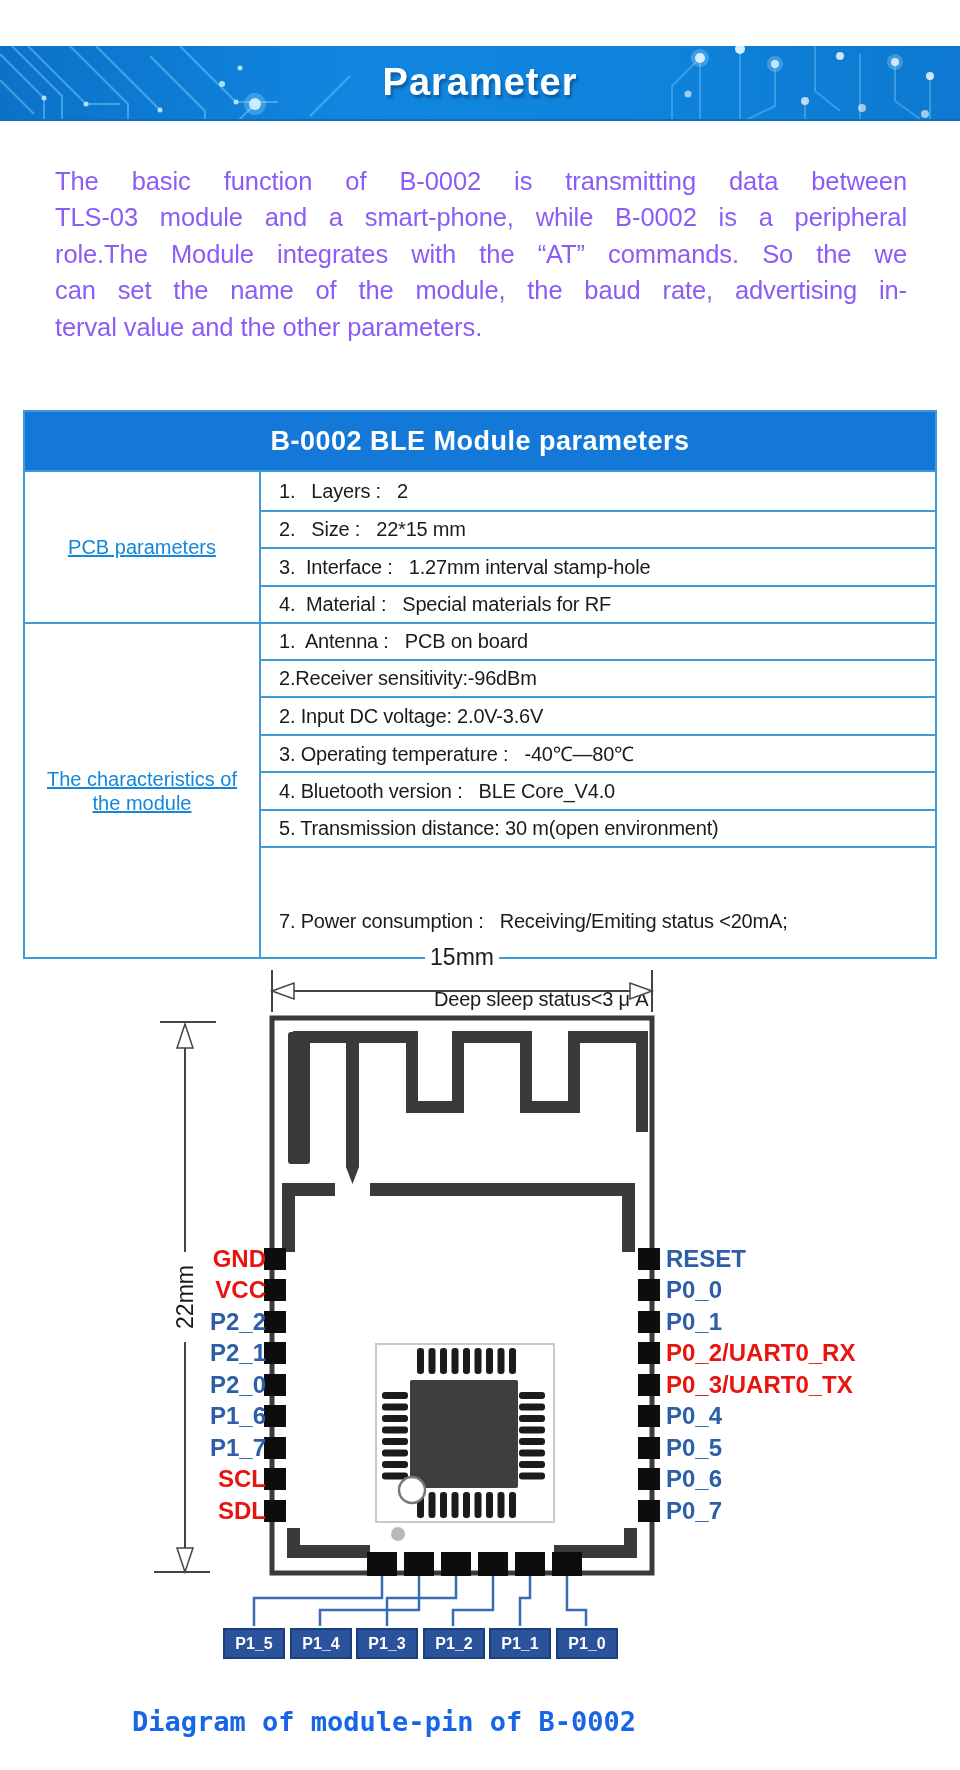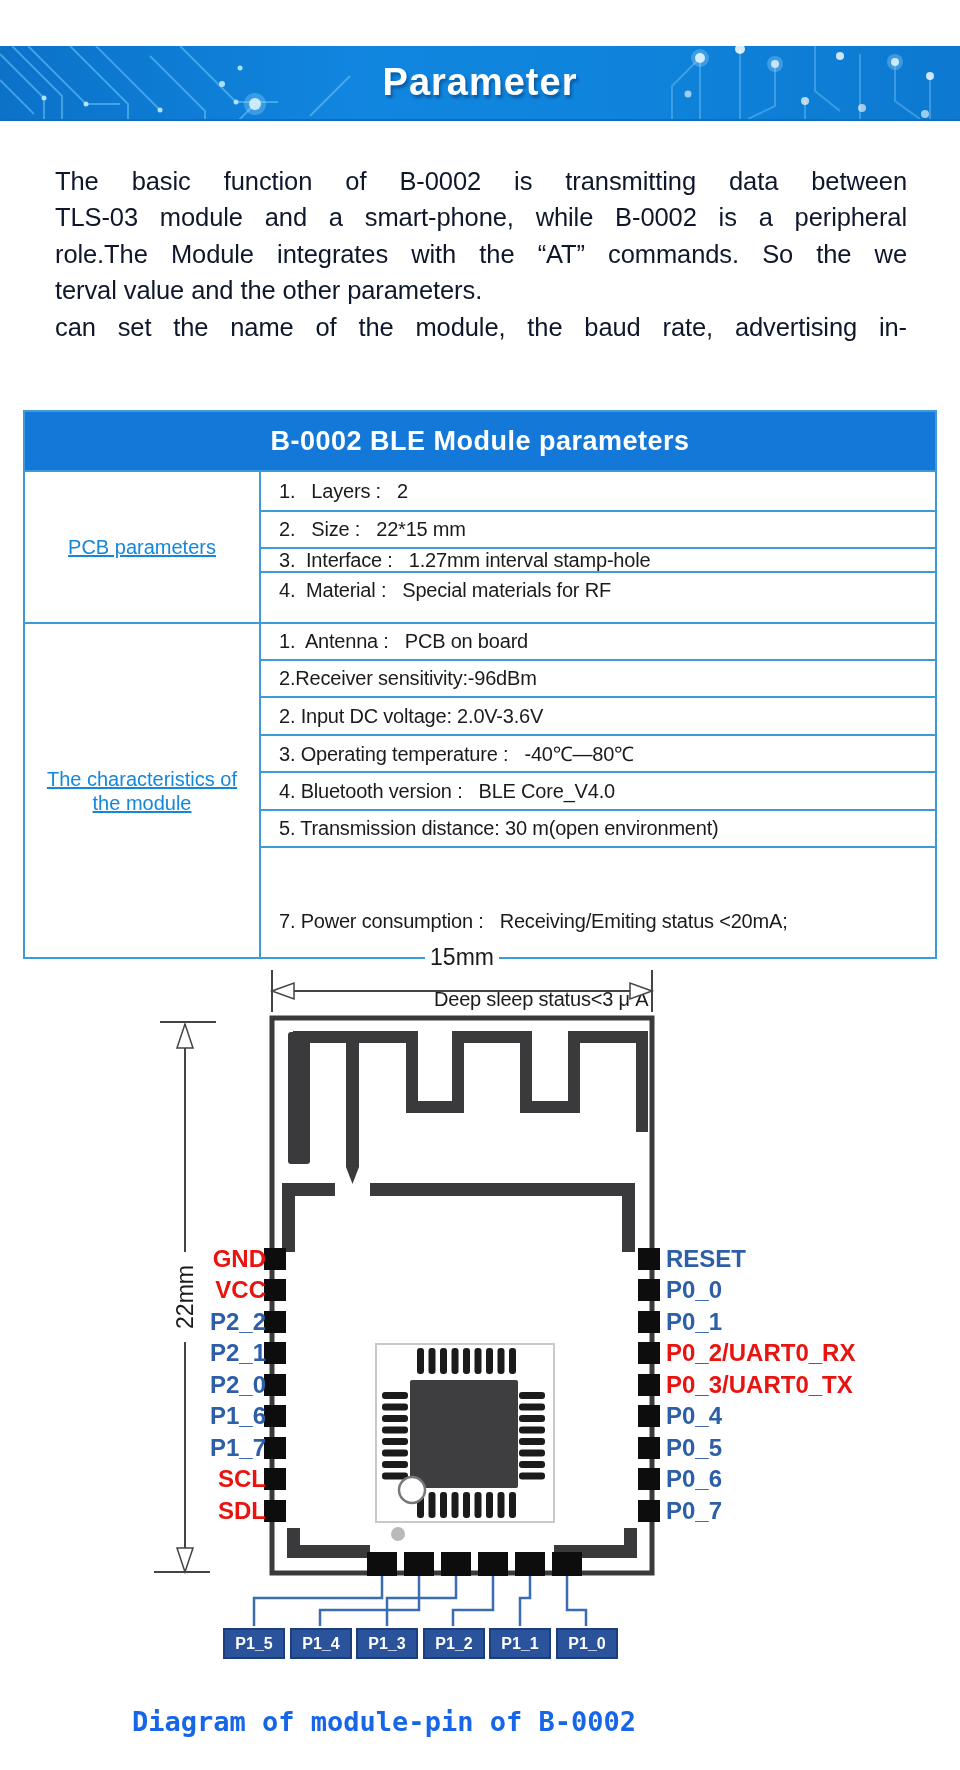--- a/index.html
+++ b/index.html
@@ -9,21 +9,21 @@
   
   .banner{position:absolute;left:0;top:46px;width:960px;height:73px;
           background:linear-gradient(90deg,#0b72c8 0%,#1186e0 38%,#0f84dc 62%,#0d79d0 100%);
           border-bottom:2px solid #0d6fbd;}
   .banner-title{position:absolute;left:0;top:0;width:100%;height:68px;line-height:73px;
           text-align:center;color:#ffffff;font-size:38px;font-weight:bold;
           text-shadow:2px 3px 3px rgba(0,40,90,.45);letter-spacing:1px;}
   .banner svg{position:absolute;left:0;top:0;}
 
   
-  .intro{position:absolute;left:55px;top:163px;width:852px;color:#0f172a;
+  .intro{position:absolute;left:55px;top:163px;width:852px;color:#8b5cf6;
          font-size:25.5px;line-height:36.4px;letter-spacing:-0.1px;}
   .iline{text-align:justify;text-align-last:justify;white-space:normal;}
   .iline.last{text-align-last:left;}
 
   
   .ptable{position:absolute;left:23px;top:410px;width:914px;
           border:2px solid #3e9bd8;box-sizing:border-box;background:#fff;}
   .ptable-header{height:58px;line-height:58px;background:#1478d8;color:#ffffff;
           text-align:center;font-size:27px;font-weight:bold;letter-spacing:.5px;}
   .psection{display:flex;border-top:2px solid #3e9bd8;}
@@ -109,35 +109,35 @@
         <circle cx="688" cy="48" r="3.5" fill="rgba(255,255,255,0.6)"></circle>
       </g>
     </svg>
     <div class="banner-title">Parameter</div>
   </div>
 
   <div class="intro">
     <div class="iline">The basic function of B-0002 is transmitting data between</div>
     <div class="iline">TLS-03 module and a smart-phone, while B-0002 is a peripheral</div>
     <div class="iline">role.The Module integrates with the “AT” commands. So the we</div>
+    <div class="iline">can set the name of the module, the baud rate, advertising in-</div>
     <div class="iline last">terval value and the other parameters.</div>
-    <div class="iline">can set the name of the module, the baud rate, advertising in-</div>
   </div>
 
   <div class="ptable">
     <div class="ptable-header">B-0002 BLE Module parameters</div>
 
     <div class="psection" style="height:150px">
       <div class="pleft">
         <span>PCB parameters</span>
       </div>
       <div class="prows">
         <div class="prow" style="height:38px">1.   Layers :   2</div>
         <div class="prow" style="height:37px">2.   Size :   22*15 mm</div>
-        <div class="prow" style="height:24px">3.  Interface :   1.27mm interval stamp-hole</div>
+        <div class="prow" style="height:38px">3.  Interface :   1.27mm interval stamp-hole</div>
         <div class="prow" style="height:37px">4.  Material :   Special materials for RF</div>
       </div>
     </div>
 
     <div class="psection" style="height:333px">
       <div class="pleft">
         <span>The characteristics of</span>
         <span>the module</span>
       </div>
       <div class="prows">

